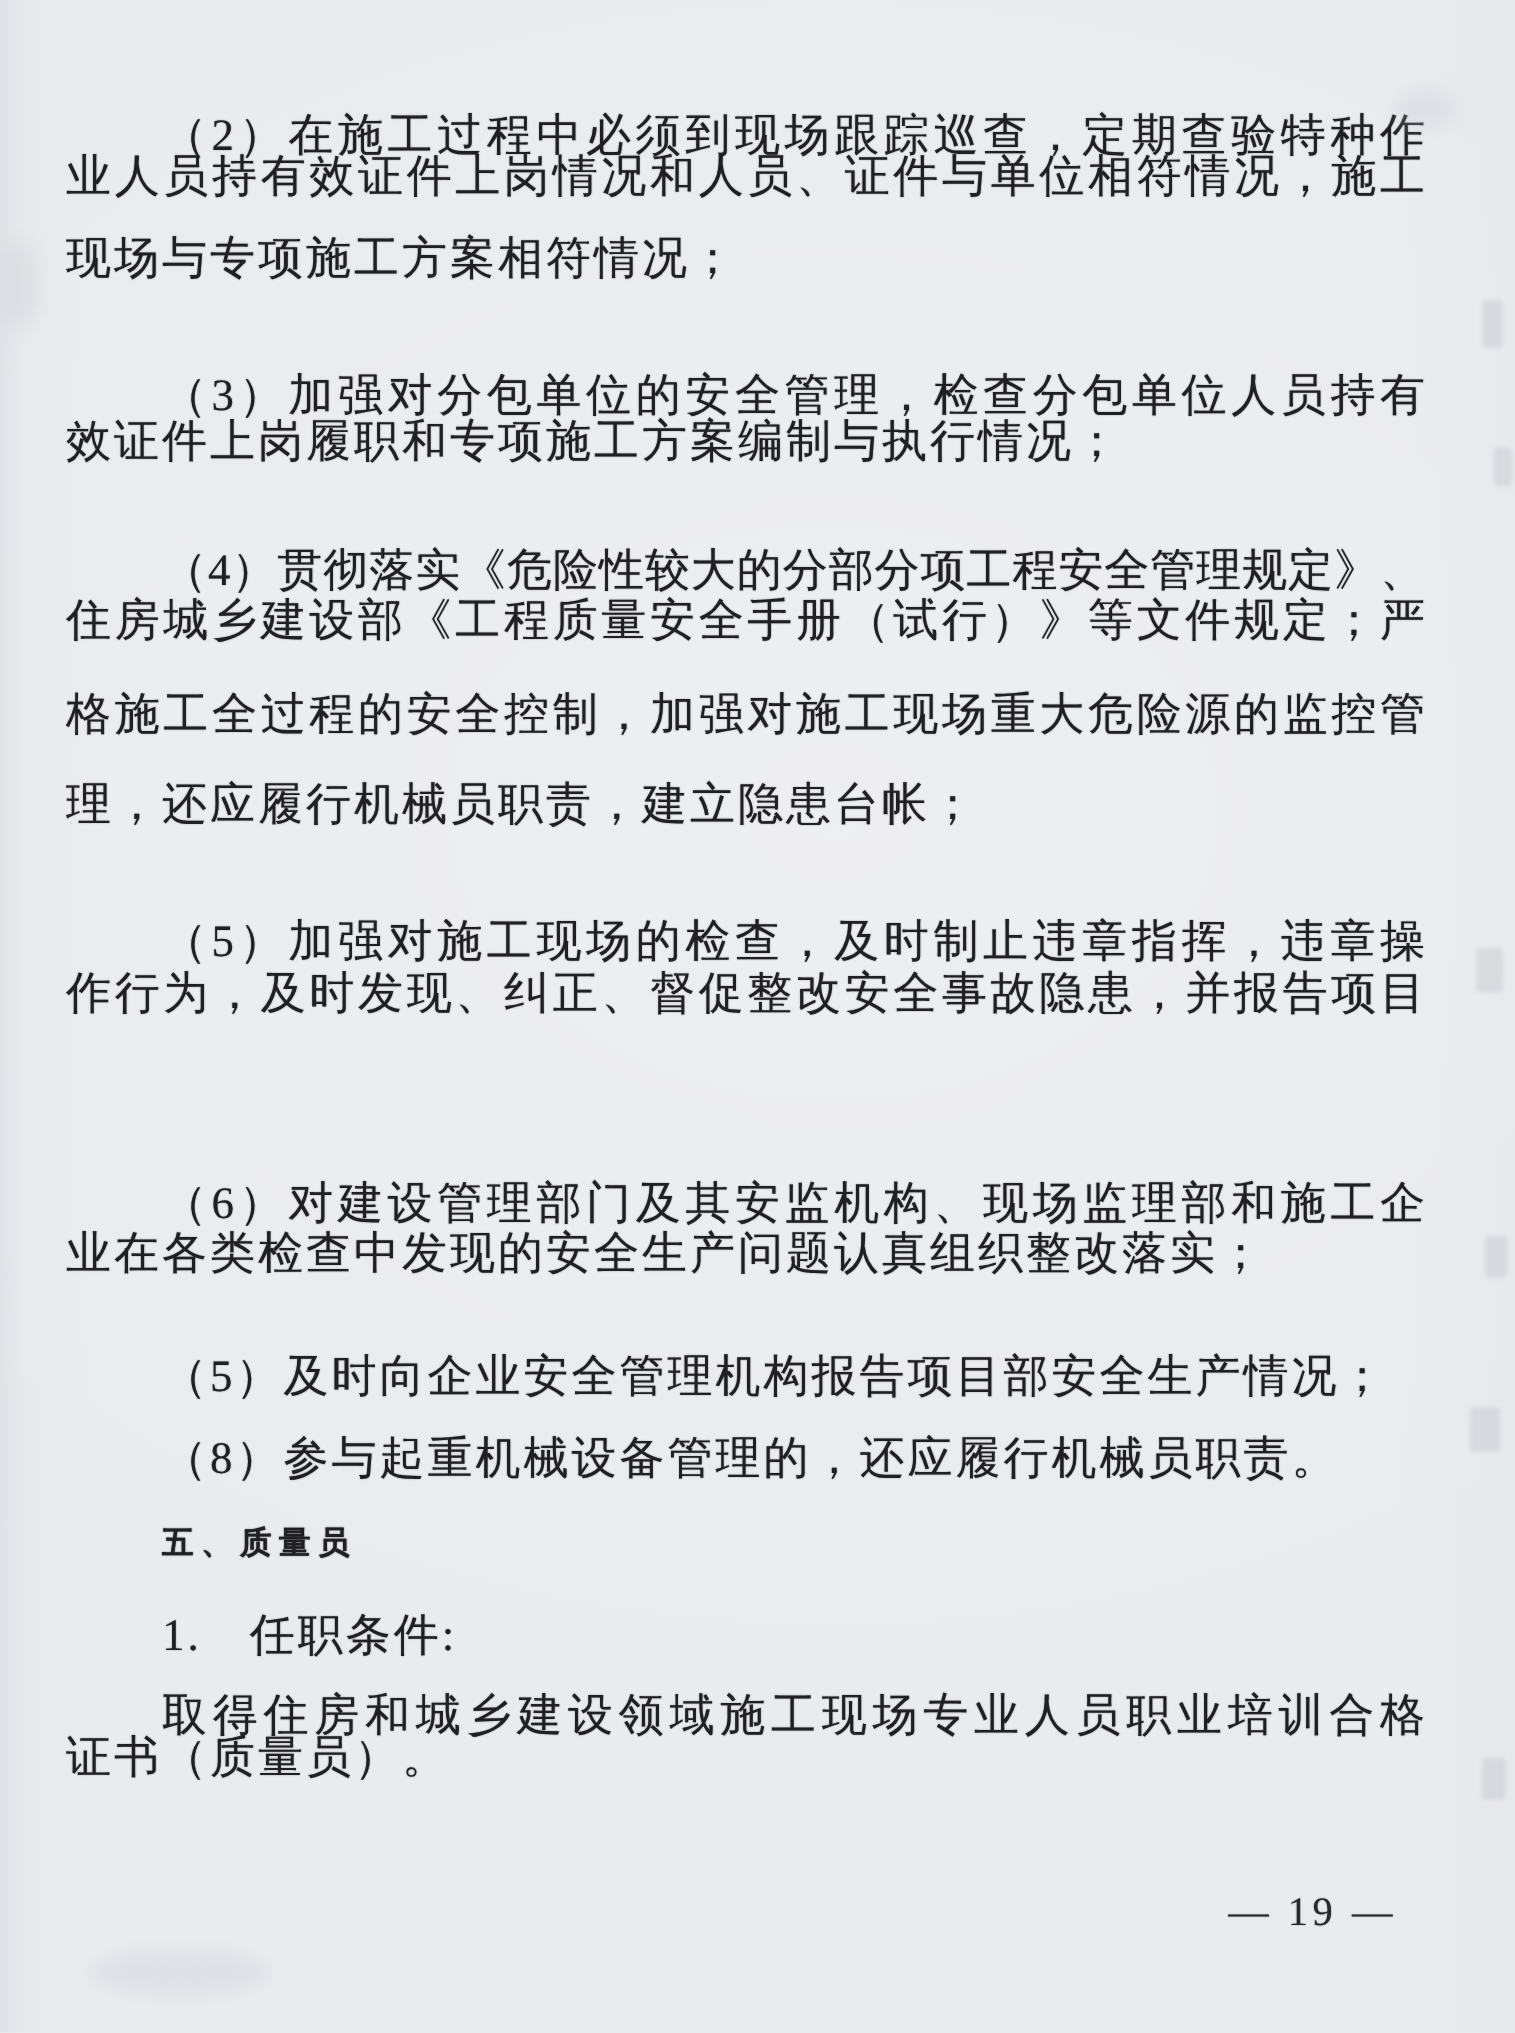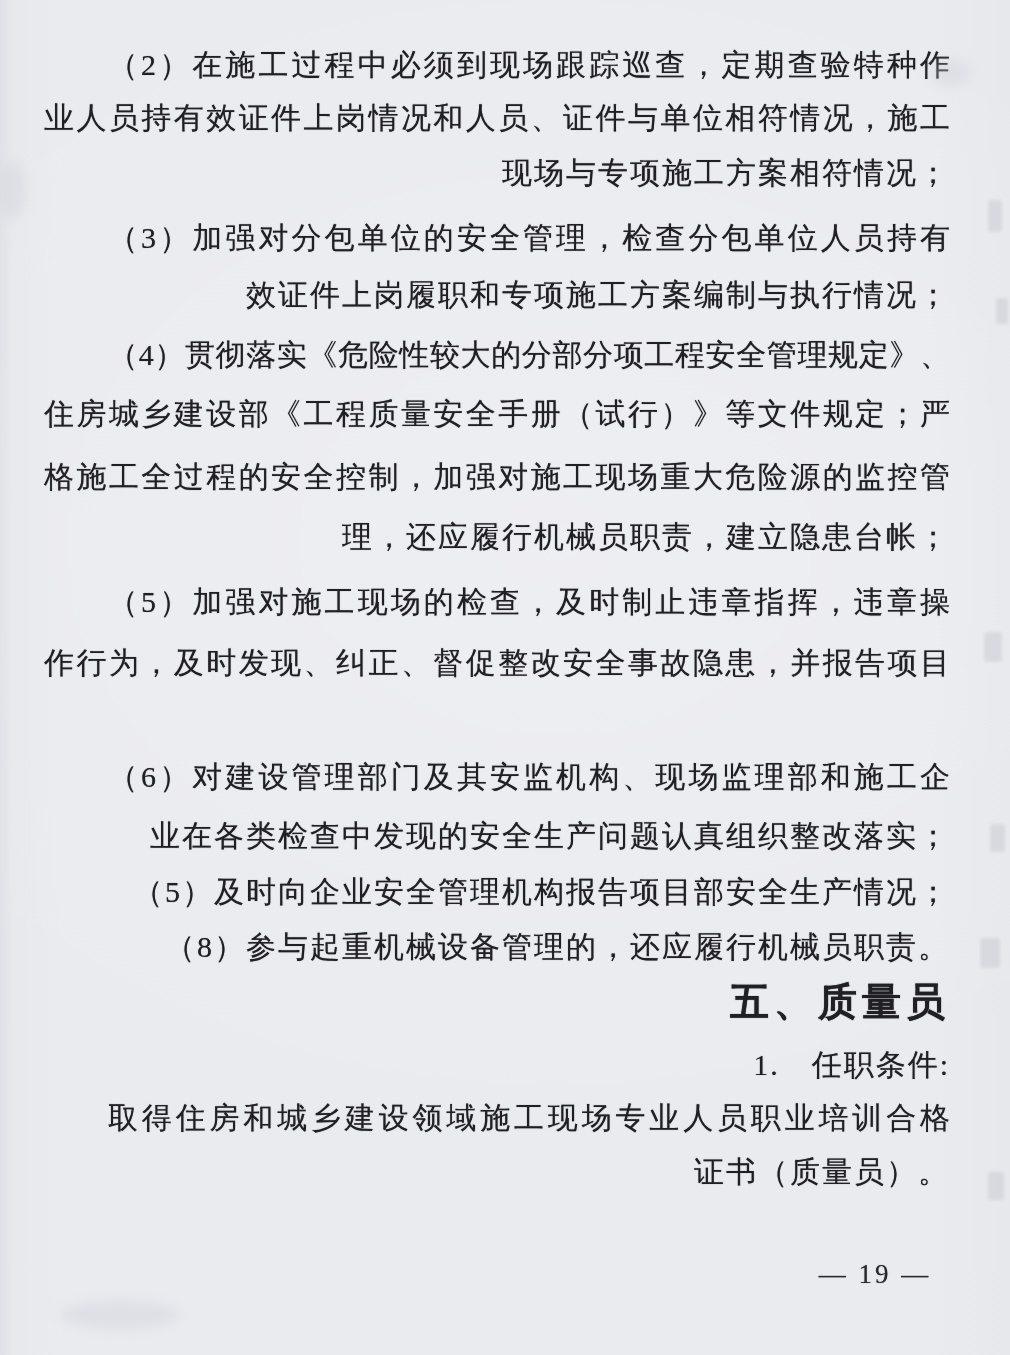--- a/index.html
+++ b/index.html
@@ -12,26 +12,25 @@
     background:
       radial-gradient(1200px 900px at 55% 40%, rgba(255,255,255,0.18), rgba(255,255,255,0) 70%),
       linear-gradient(90deg, #dfe1e6 0px, #e8e9ed 14px, #eaebef 60px, #eaebef 930px, #e6e8ec 1010px),
       #e9eaee;
     color:#202024;
   }
   .ln{
     position:absolute;left:44px;width:906px;height:40px;
     font-size:30px;line-height:40px;white-space:nowrap;
     text-shadow:0 0 1px rgba(30,30,38,0.55);
-    text-align:right;
   }
   .jst{text-align:justify;text-align-last:justify;}
-  .ind{padding-left:64px;width:842px;}
+  .ind{padding-left:64px;width:842px;margin-top:26px;}
   .sp{letter-spacing:2px;}
-  .head{font-weight:bold;font-size:39px;letter-spacing:5px;text-shadow:0 0 1px rgba(20,20,26,0.8);}
+  .head{font-weight:bold;font-size:21px;letter-spacing:5px;text-shadow:0 0 1px rgba(20,20,26,0.8);}
   .pagenum{
     position:absolute;top:1256px;left:790px;width:170px;height:36px;
     font-size:27px;line-height:36px;letter-spacing:3px;text-align:center;
     color:#27272c;text-shadow:0 0 1px rgba(30,30,38,0.5);
   }
   .ghost{
     position:absolute;background:#8d929c;opacity:0.18;border-radius:3px;filter:blur(1.5px);
   }
   .smudge{
     position:absolute;background:#c9ccd3;opacity:0.35;border-radius:50%;filter:blur(6px);

